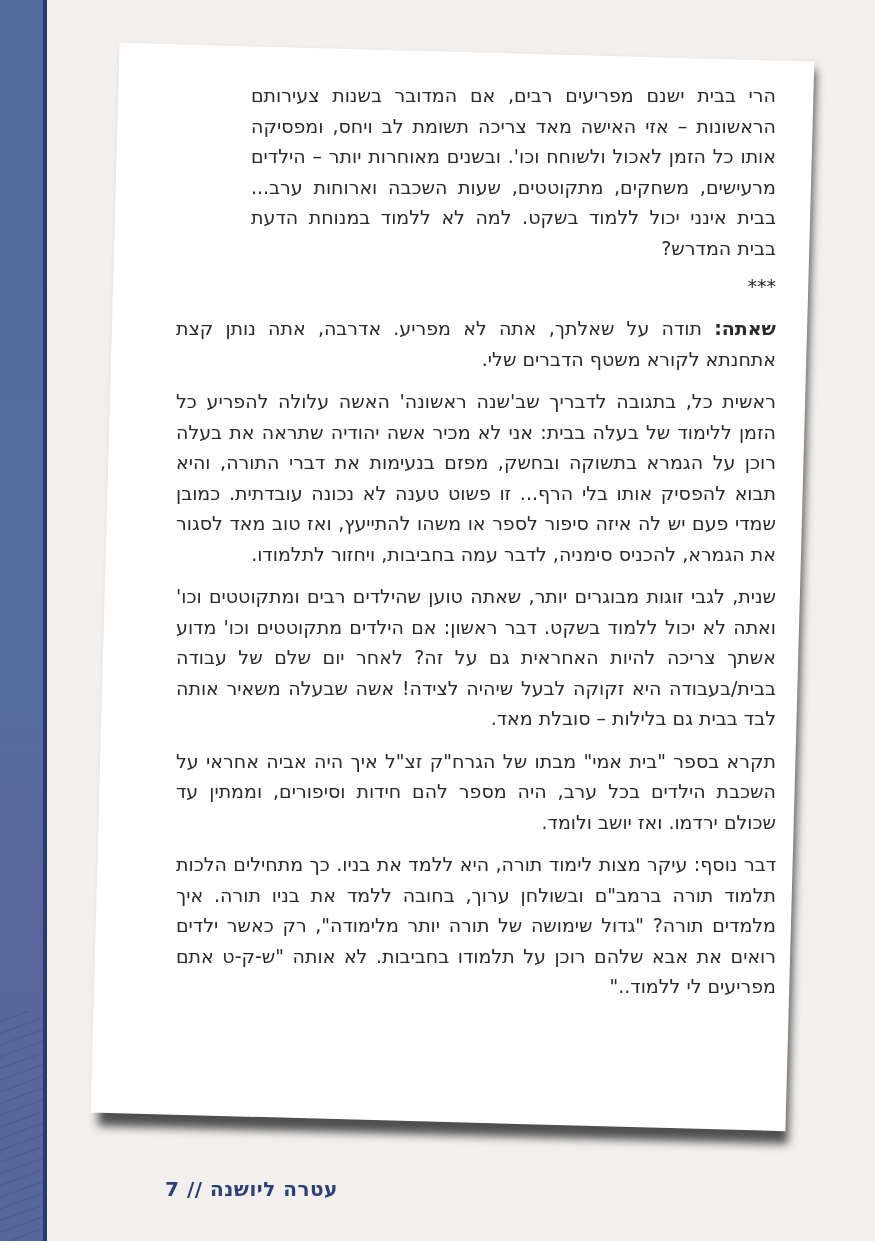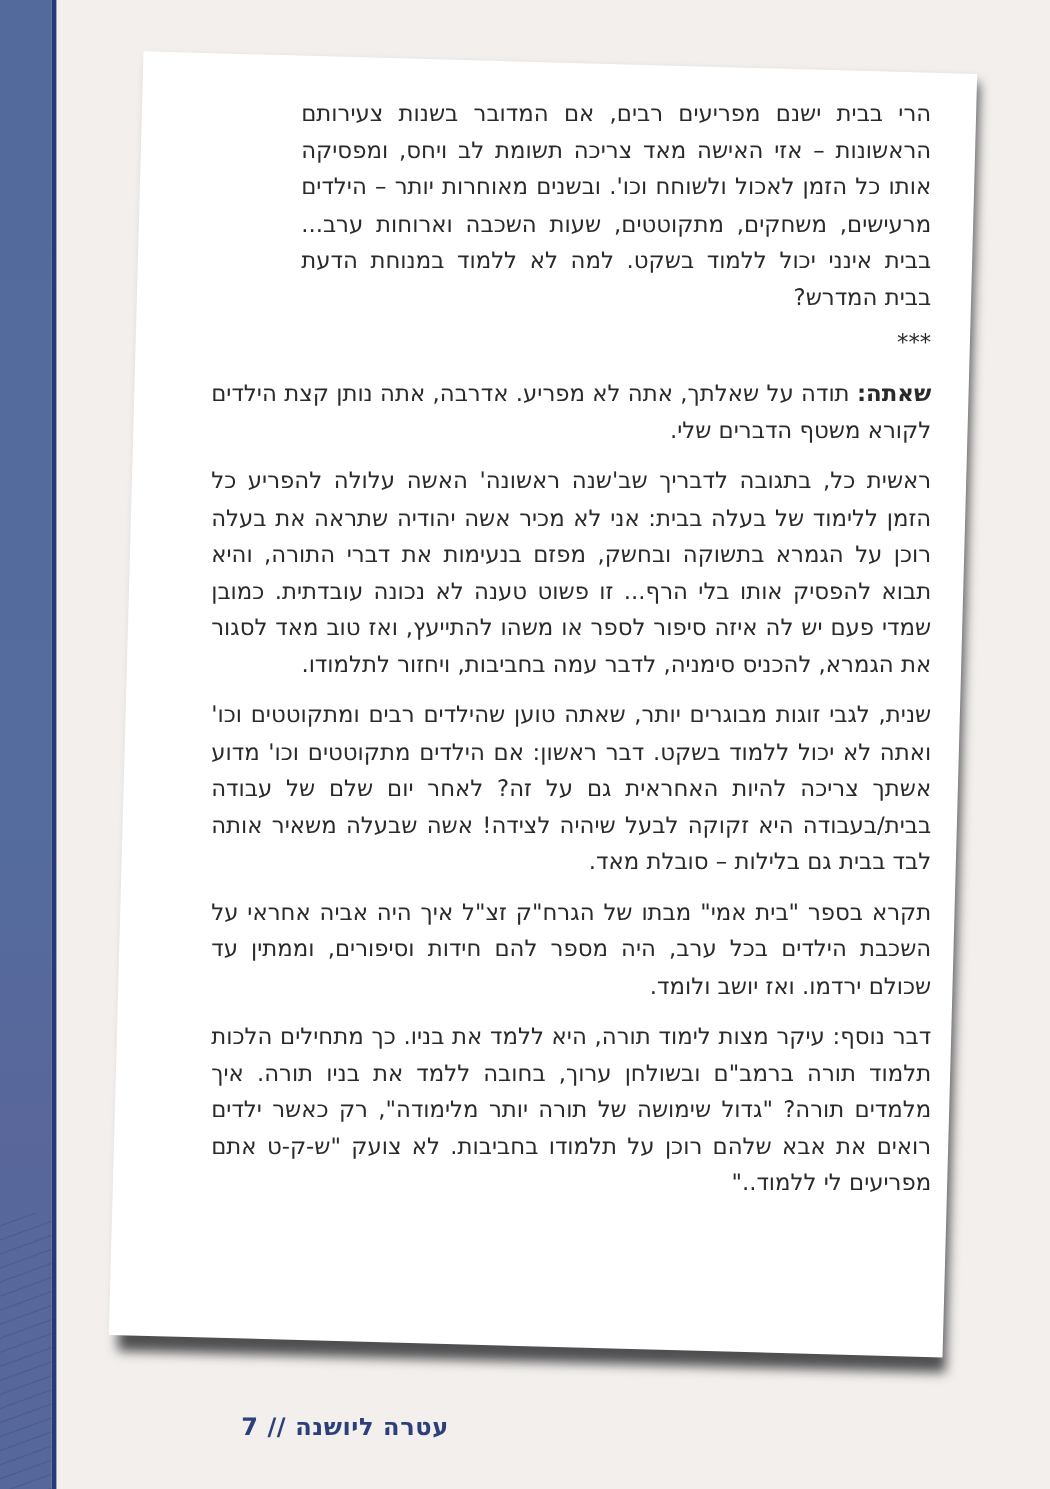--- a/index.html
+++ b/index.html
@@ -95,37 +95,36 @@
     .footer {
       position: absolute;
       left: 165px;
       top: 1177px;
       direction: rtl;
       color: #2d3f7b;
       font-size: 20px;
       font-weight: bold;
       letter-spacing: 0.5px;
       white-space: nowrap;
-      margin-left: 36px;
     }
   </style>
 </head>
 <body>
 
 <div class="side-strip">
   <div class="waves"></div>
 </div>
 <div class="side-line"></div>
 
 <div class="card-shadow"></div>
 <div class="card"></div>
 
 <div class="content">
   <p class="question">הרי בבית ישנם מפריעים רבים, אם המדובר בשנות צעירותם הראשונות – אזי האישה מאד צריכה תשומת לב ויחס, ומפסיקה אותו כל הזמן לאכול ולשוחח וכו'. ובשנים מאוחרות יותר – הילדים מרעישים, משחקים, מתקוטטים, שעות השכבה וארוחות ערב... בבית אינני יכול ללמוד בשקט. למה לא ללמוד במנוחת הדעת בבית המדרש?</p>
   <div class="stars">***</div>
-  <p class="para"><span class="answer-label">שאתה:</span><span> תודה על שאלתך, אתה לא מפריע. אדרבה, אתה נותן קצת הילדים לקורא משטף הדברים שלי.</span></p>
+  <p class="para"><span class="answer-label">שאתה:</span><span> תודה על שאלתך, אתה לא מפריע. אדרבה, אתה נותן קצת אתחנתא לקורא משטף הדברים שלי.</span></p>
   <p class="para">ראשית כל, בתגובה לדבריך שב'שנה ראשונה' האשה עלולה להפריע כל הזמן ללימוד של בעלה בבית: אני לא מכיר אשה יהודיה שתראה את בעלה רוכן על הגמרא בתשוקה ובחשק, מפזם בנעימות את דברי התורה, והיא תבוא להפסיק אותו בלי הרף... זו פשוט טענה לא נכונה עובדתית. כמובן שמדי פעם יש לה איזה סיפור לספר או משהו להתייעץ, ואז טוב מאד לסגור את הגמרא, להכניס סימניה, לדבר עמה בחביבות, ויחזור לתלמודו.</p>
   <p class="para">שנית, לגבי זוגות מבוגרים יותר, שאתה טוען שהילדים רבים ומתקוטטים וכו' ואתה לא יכול ללמוד בשקט. דבר ראשון: אם הילדים מתקוטטים וכו' מדוע אשתך צריכה להיות האחראית גם על זה? לאחר יום שלם של עבודה בבית/בעבודה היא זקוקה לבעל שיהיה לצידה! אשה שבעלה משאיר אותה לבד בבית גם בלילות – סובלת מאד.</p>
   <p class="para">תקרא בספר "בית אמי" מבתו של הגרח"ק זצ"ל איך היה אביה אחראי על השכבת הילדים בכל ערב, היה מספר להם חידות וסיפורים, וממתין עד שכולם ירדמו. ואז יושב ולומד.</p>
-  <p class="para">דבר נוסף: עיקר מצות לימוד תורה, היא ללמד את בניו. כך מתחילים הלכות תלמוד תורה ברמב"ם ובשולחן ערוך, בחובה ללמד את בניו תורה. איך מלמדים תורה? "גדול שימושה של תורה יותר מלימודה", רק כאשר ילדים רואים את אבא שלהם רוכן על תלמודו בחביבות. לא צועק "ש-ק-ט אתם מפריעים לי ללמוד.."</p>
+  <p class="para">דבר נוסף: עיקר מצות לימוד תורה, היא ללמד את בניו. כך מתחילים הלכות תלמוד תורה ברמב"ם ובשולחן ערוך, בחובה ללמד את בניו תורה. איך מלמדים תורה? "גדול שימושה של תורה יותר מלימודה", רק כאשר ילדים רואים את אבא שלהם רוכן על תלמודו בחביבות. לא אותה "ש-ק-ט אתם מפריעים לי ללמוד.."</p>
 </div>
 
 <div class="footer">עטרה ליושנה // 7</div>
 
 </body></html>

